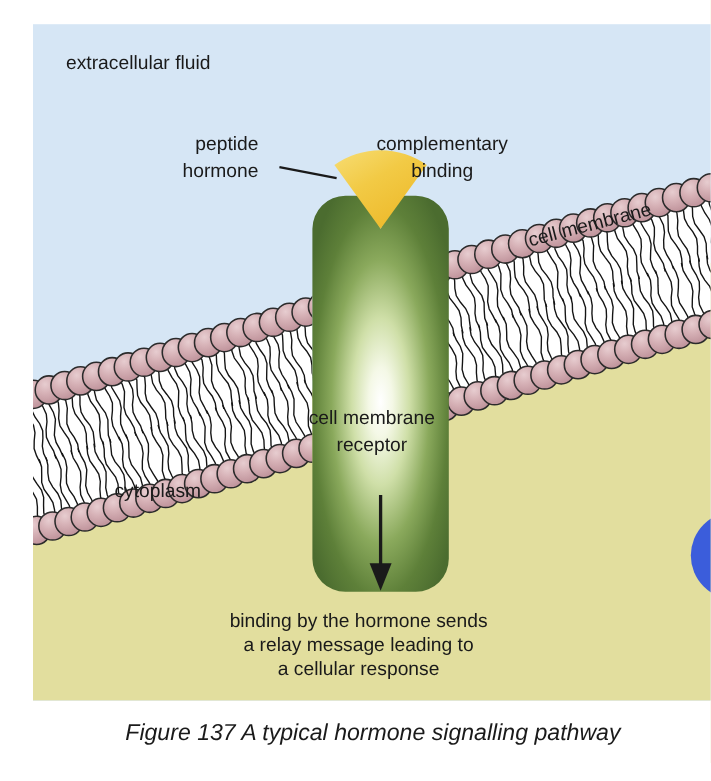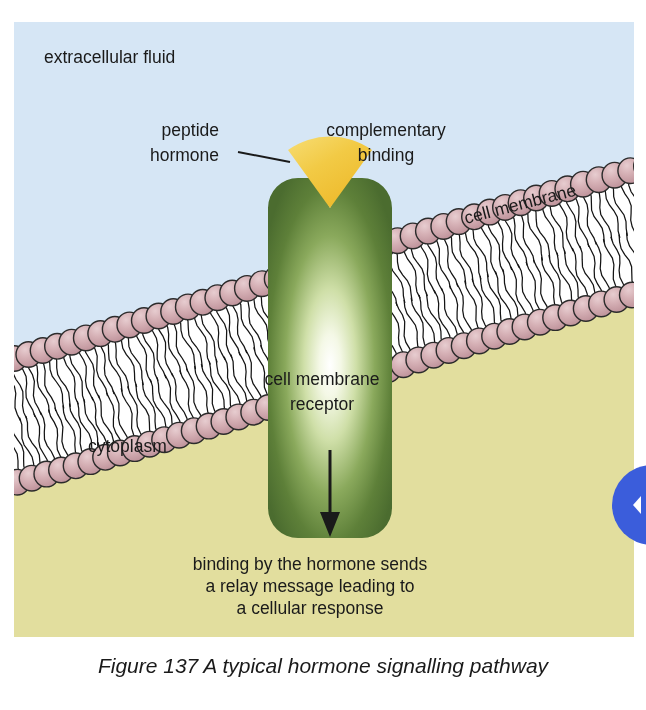--- a/index.html
+++ b/index.html
@@ -9,21 +9,21 @@
   }
   body {
     width: 646px;
     height: 710px;
     font-family: "Liberation Sans", sans-serif;
     overflow: hidden;
     position: relative;
   }
   #figure-root {
     position: absolute;
-    left: 0;
+    left: 16px;
     top: 0;
     width: 594px;
     height: 710px;
   }
   svg.diagram {
     display: block;
     position: absolute;
     left: 0;
     top: 0;
   }

